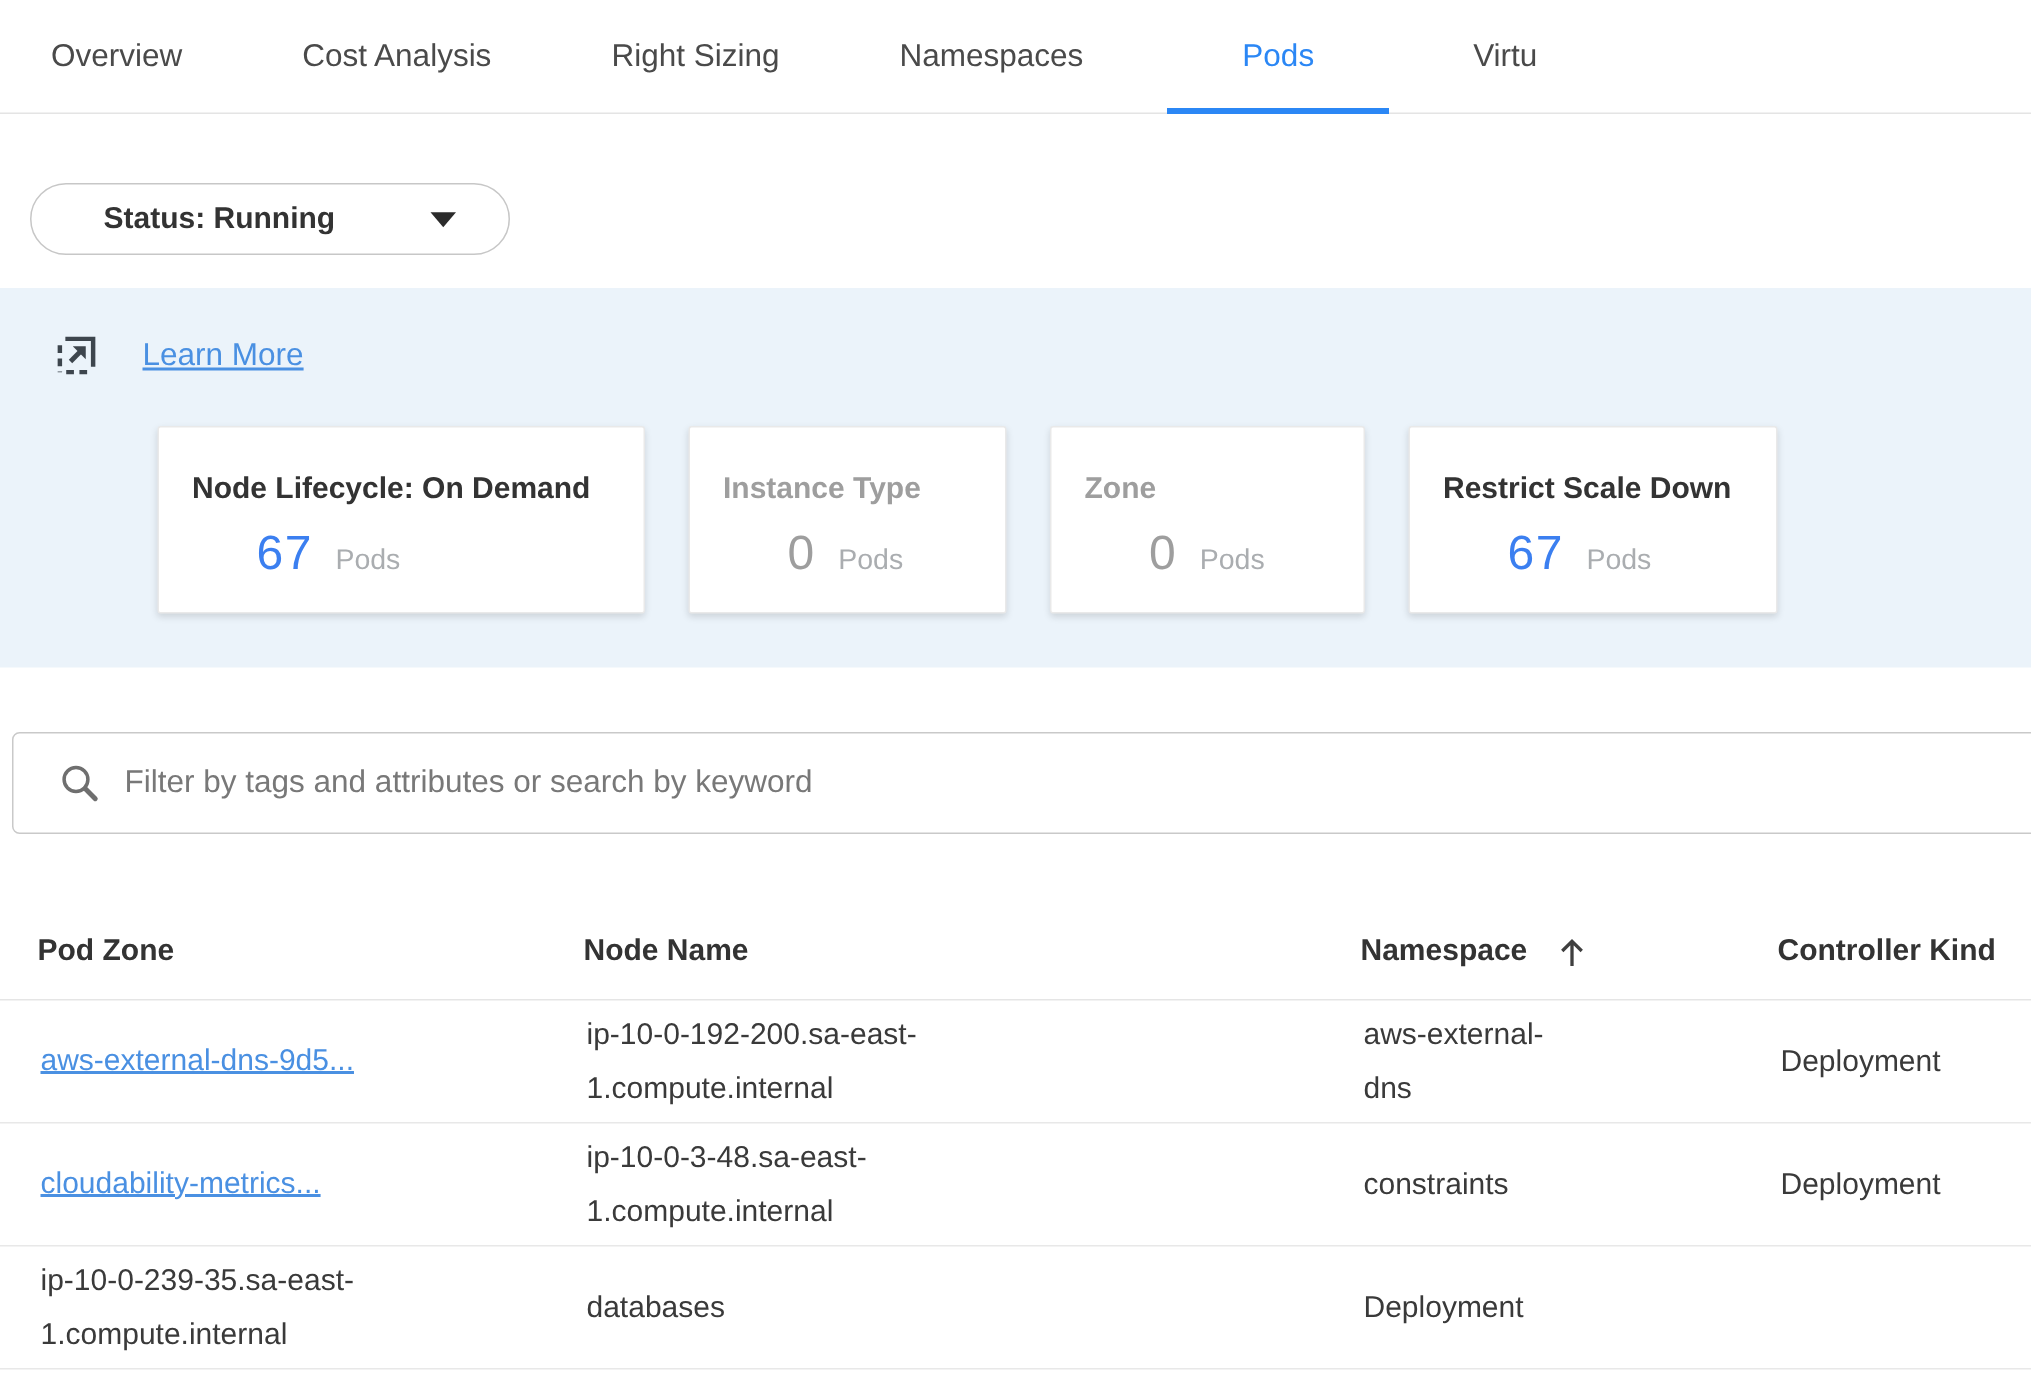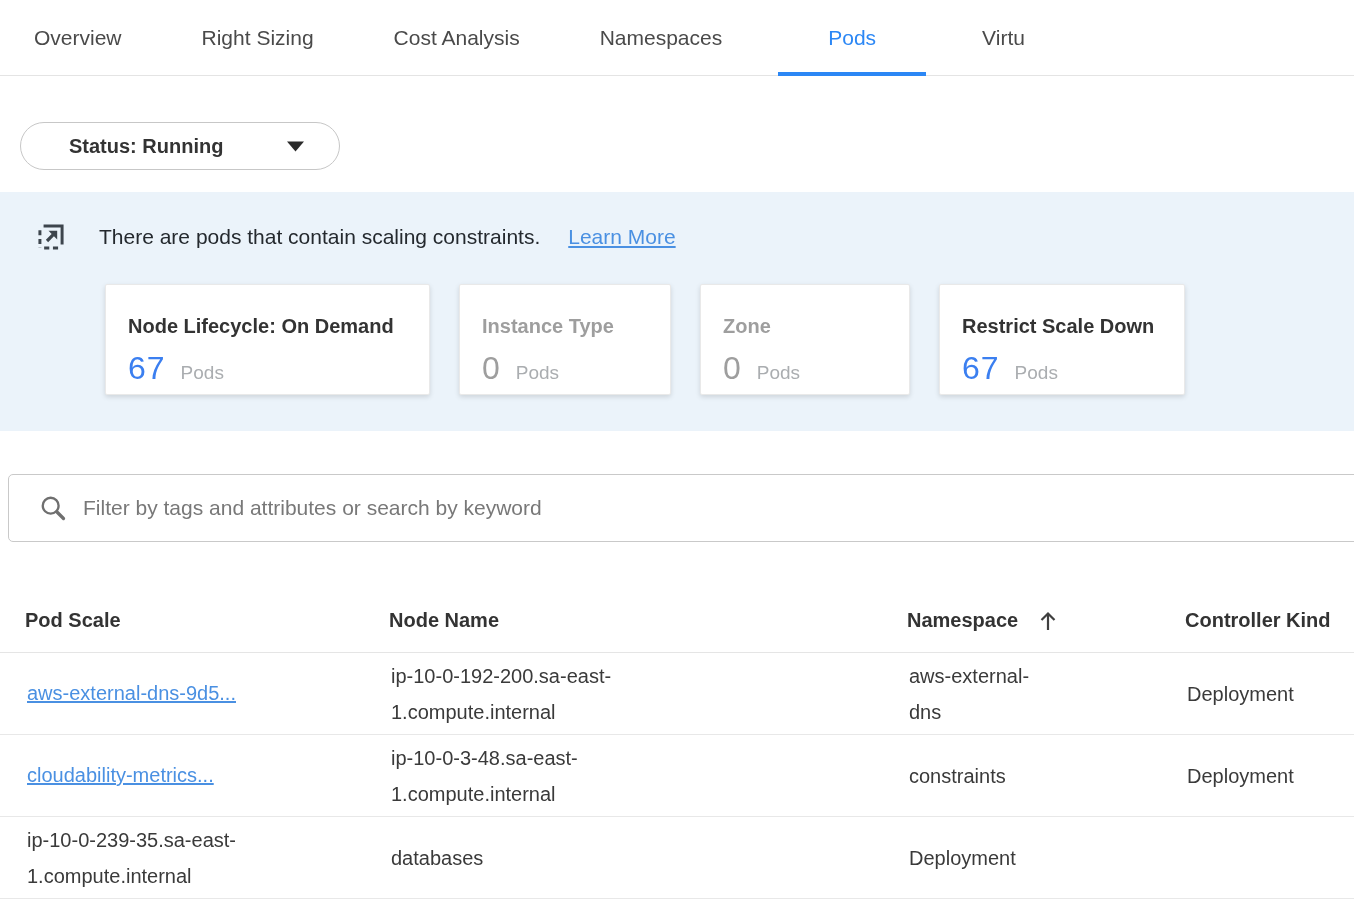--- a/index.html
+++ b/index.html
@@ -36,26 +36,26 @@
   .banner{
     margin-top:22px;background:#ebf3fa;padding:28px 0 36px 0;
   }
   .banner-msg{display:flex;align-items:center;margin-left:35px;height:34px;}
   .banner-text{font-size:21px;color:#24292e;margin-left:32px;}
   .banner-link{font-size:21px;color:#4a90e2;text-decoration:underline;margin-left:28px;cursor:pointer;}
   .cards{display:flex;gap:29px;margin:30px 0 0 105px;}
   .card{
     background:#fff;border:1px solid #e9e9e9;border-radius:2px;
     box-shadow:0 2px 5px rgba(0,0,0,0.13);
-    box-sizing:border-box;height:111px;padding:30px 24px 0 22px;cursor:pointer;
+    box-sizing:border-box;height:125px;padding:30px 24px 0 22px;cursor:pointer;
   }
   .card-title{font-size:20px;font-weight:700;color:#333;white-space:nowrap;}
   .card--muted .card-title{color:#9e9e9e;font-weight:700;}
   .card-valrow{display:flex;align-items:baseline;margin-top:12px;}
-  .card-value{font-size:32px;color:#3b7ff0;letter-spacing:1px;}
+  .card-value{font-size:32px;color:#3b7ff0;letter-spacing:1px;margin-left:43px;}
   .card--muted .card-value{color:#9e9e9e;}
   .card-unit{font-size:19px;color:#aaadb0;margin-left:15px;}
   .card-w1{width:325px;} .card-w2{width:212px;} .card-w3{width:210px;} .card-w4{width:246px;}
   
   .searchbar{
     margin:43px 0 0 8px;width:1370px;height:68px;box-sizing:border-box;
     border:1px solid #c9c9c9;border-radius:5px;display:flex;align-items:center;
     padding-left:30px;background:#fff;
   }
   .searchbar input{
@@ -78,22 +78,22 @@
   .row-constraint{margin-left:auto;display:inline-flex;}
   .cell-text{font-size:20px;color:#3a3a3a;line-height:36px;}
   .node-cell .cell-text{max-width:250px;overflow-wrap:break-word;}
   .ns-cell .cell-text{max-width:140px;overflow-wrap:break-word;}
 </style>
 </head>
 <body>
 
 <div class="tabbar">
   <div class="tab">Overview</div>
+  <div class="tab">Cost Analysis</div>
   <div class="tab">Right Sizing</div>
-  <div class="tab">Cost Analysis</div>
   <div class="tab">Namespaces</div>
   <div class="tab tab--active tab--pods">Pods</div>
   <div class="tab">Virtu</div>
 </div>
 
 <div class="filter-row">
   <div class="dropdown">
     <span class="dropdown-label">Status: Running</span>
     <span style="display:inline-flex;">
       <svg width="19" height="13" viewBox="0 0 19 13">
@@ -107,21 +107,20 @@
   <div class="banner-msg">
     <span style="display:inline-flex;">
       <svg width="32" height="32" viewBox="0 0 28 28">
         <path d="M7.5 4.3 H23.7 V20.5" fill="none" stroke="#3d454d" stroke-width="2.6"></path>
         <path d="M4.3 8 V23.7" fill="none" stroke="#3d454d" stroke-width="2.6" stroke-dasharray="4.5 3.2"></path>
         <path d="M8 23.7 H20.5" fill="none" stroke="#3d454d" stroke-width="2.6" stroke-dasharray="4.5 3.2"></path>
         <path d="M10.5 17.5 L16 12" fill="none" stroke="#3d454d" stroke-width="2.8"></path>
         <polygon points="11.8,8.6 19.4,8.6 19.4,16.2" fill="#3d454d"></polygon>
       </svg>
     </span>
-    <span class="banner-text">There are pods that contain scaling constraints.</span>
     <a class="banner-link">Learn More</a>
   </div>
   <div class="cards">
     <div class="card card-w1">
       <div class="card-title">Node Lifecycle: On Demand</div>
       <div class="card-valrow">
         <span class="card-value">67</span>
         <span class="card-unit">Pods</span>
       </div>
     </div>
@@ -155,21 +154,21 @@
       <circle cx="10" cy="10" r="6.8" fill="none" stroke="#6f6f6f" stroke-width="2"></circle>
       <line x1="15.2" y1="15.2" x2="21" y2="21" stroke="#6f6f6f" stroke-width="2.8" stroke-linecap="round"></line>
     </svg>
   </span>
   <input type="text" placeholder="Filter by tags and attributes or search by keyword" style="">
 </div>
 
 <div class="table">
   <div class="trow thead">
     <div class="th">
-      <span>Pod Scale</span>
+      <span>Pod Zone</span>
     </div>
     <div class="th">
       <span>Node Name</span>
     </div>
     <div class="th">
       <span>Namespace</span>
       <span class="sort-arrow">
         <svg width="20" height="22" viewBox="0 0 20 22">
           <path d="M10 20 V4 M3.5 10 L10 3.5 L16.5 10" fill="none" stroke="#3f3f3f" stroke-width="2.2"></path>
         </svg>

